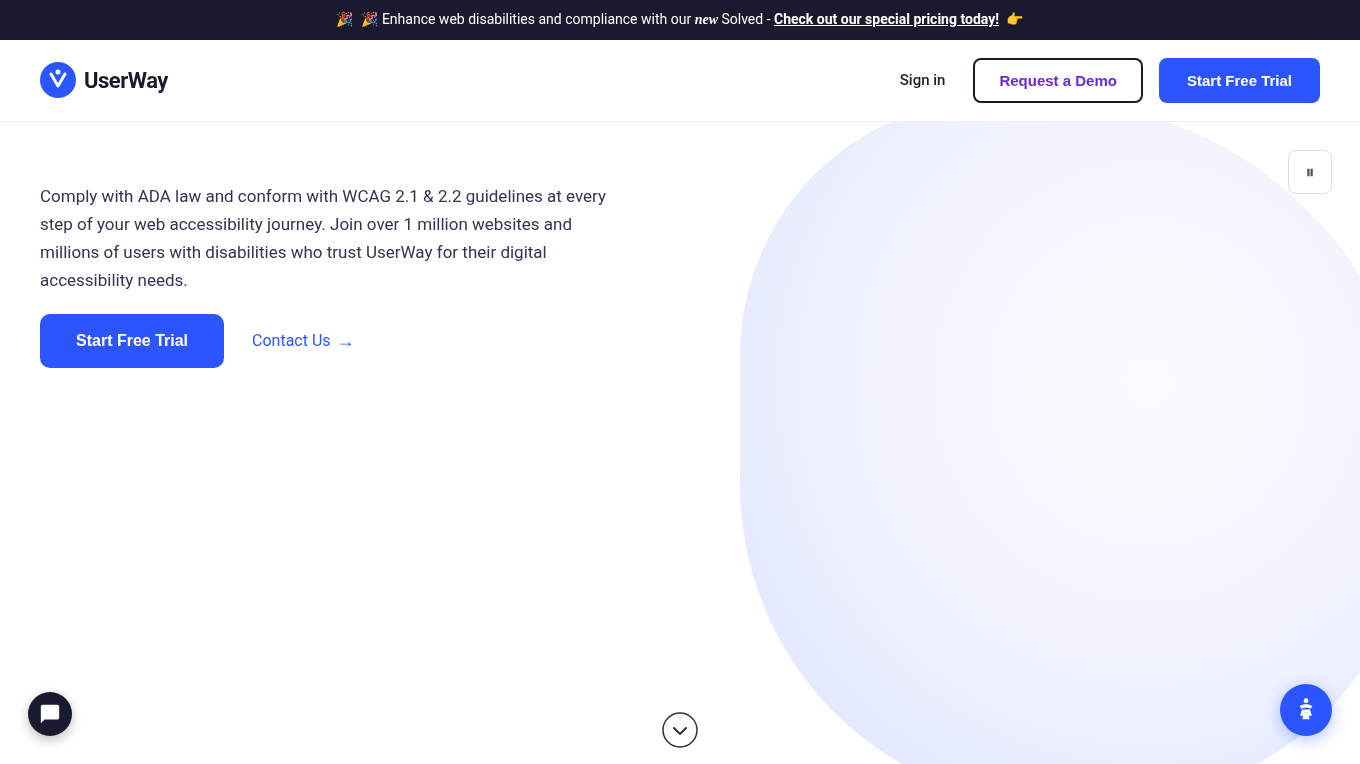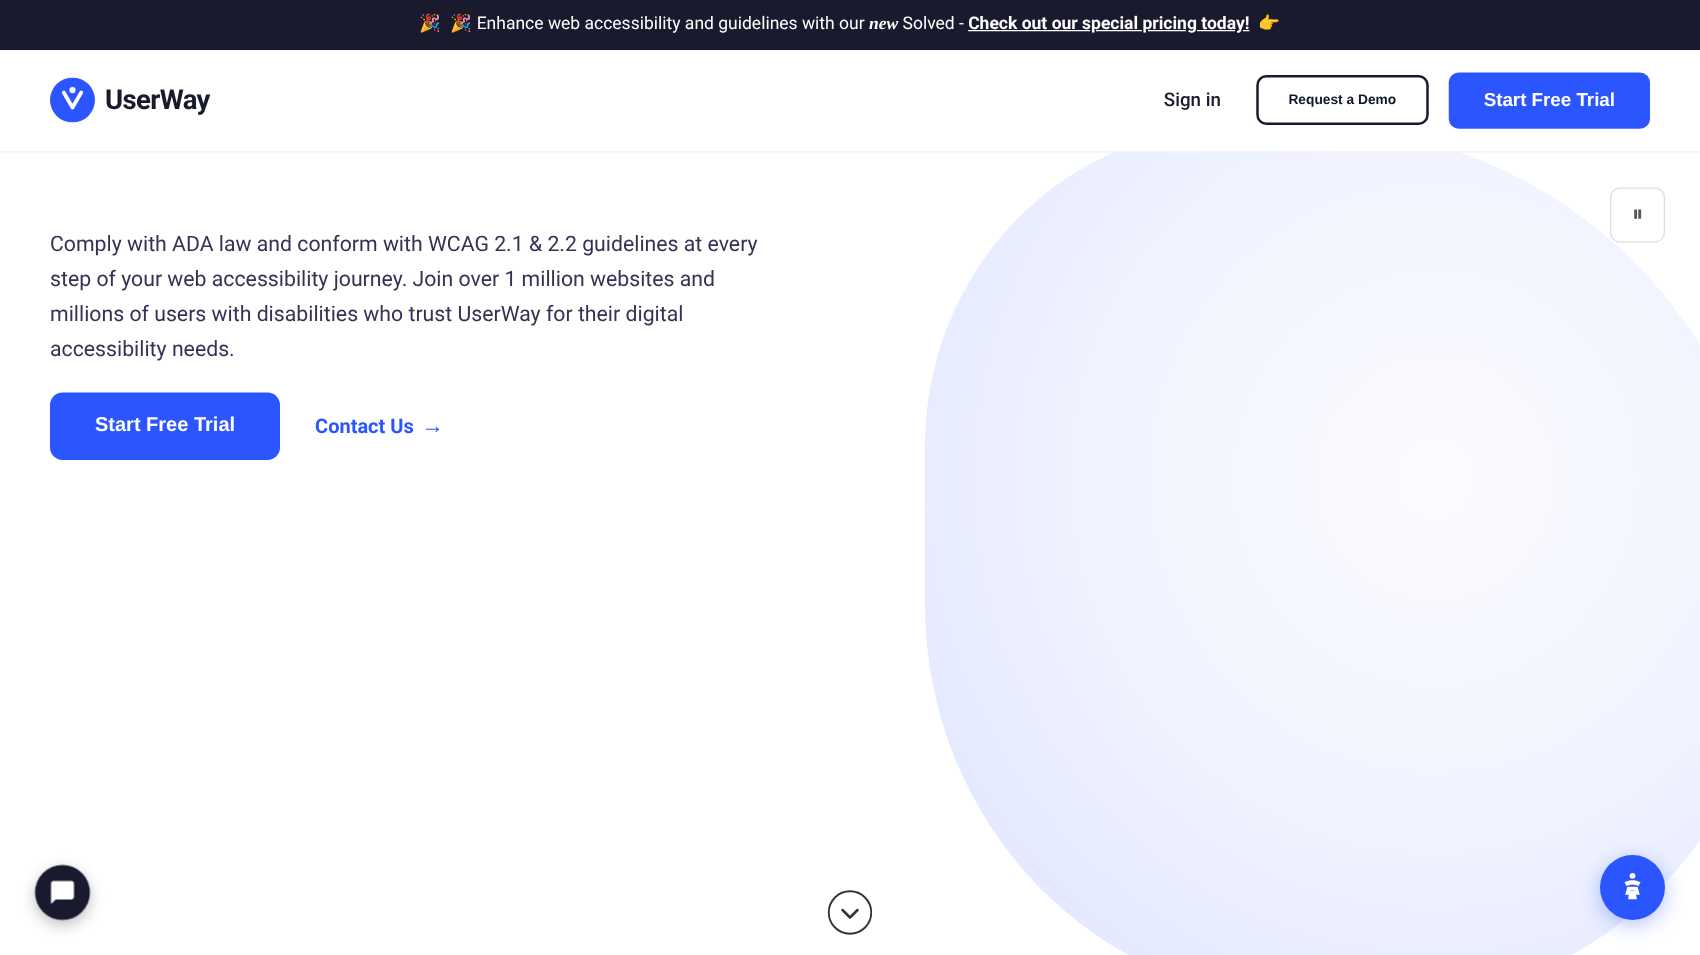--- a/index.html
+++ b/index.html
@@ -69,25 +69,25 @@
       color: #1a1a2e;
       font-size: 15px;
       font-weight: 500;
       text-decoration: none;
       cursor: pointer;
       padding: 8px 12px;
     }
 
     .btn-demo {
       background: #ffffff;
-      color: #0f172a;
+      color: #6d28d9;
       border: 2px solid #1a1a2e;
       border-radius: 8px;
       padding: 12px 24px;
-      font-size: 11px;
+      font-size: 15px;
       font-weight: 600;
       cursor: pointer;
     }
 
     .btn-trial-nav {
       background: #2b55ff;
       color: #ffffff;
       border: none;
       border-radius: 8px;
       padding: 14px 28px;
@@ -138,21 +138,21 @@
       border-radius: 10px;
       padding: 18px 36px;
       font-size: 16px;
       font-weight: 600;
       cursor: pointer;
     }
 
     .contact-link {
       color: #2b55ff;
       font-size: 16px;
-      font-weight: 700;
+      font-weight: 400;
       text-decoration: none;
       display: flex;
       align-items: center;
       gap: 6px;
       cursor: pointer;
     }
 
     .contact-link .arrow {
       font-size: 18px;
     }
@@ -259,21 +259,21 @@
       font-weight: 700;
       font-family: Liberation Serif, serif;
     }
   </style>
 </head>
 <body>
 
 <div class="announcement-bar">
   <span>
     <span class="emoji">🎉</span>
-    <span>🎉 Enhance web accessibility and guidelines with our </span><span class="new-tag">new</span><span> Solved - </span><a>Check out our special pricing today!</a>
+    <span>🎉 Enhance web disabilities and compliance with our </span><span class="new-tag">new</span><span> Solved - </span><a>Check out our special pricing today!</a>
     <span class="emoji"> 👉</span>
   </span>
 </div>
 
 <nav class="navbar">
   <div class="logo">
     <svg class="logo-icon" viewBox="0 0 36 36" fill="none" xmlns="http://www.w3.org/2000/svg">
       <circle cx="18" cy="18" r="18" fill="#2b55ff"></circle>
       <path d="M11 12 L18 24 L25 12" stroke="white" stroke-width="3" stroke-linecap="round" stroke-linejoin="round" fill="none"></path>
       <circle cx="18" cy="10" r="2.5" fill="white"></circle>

